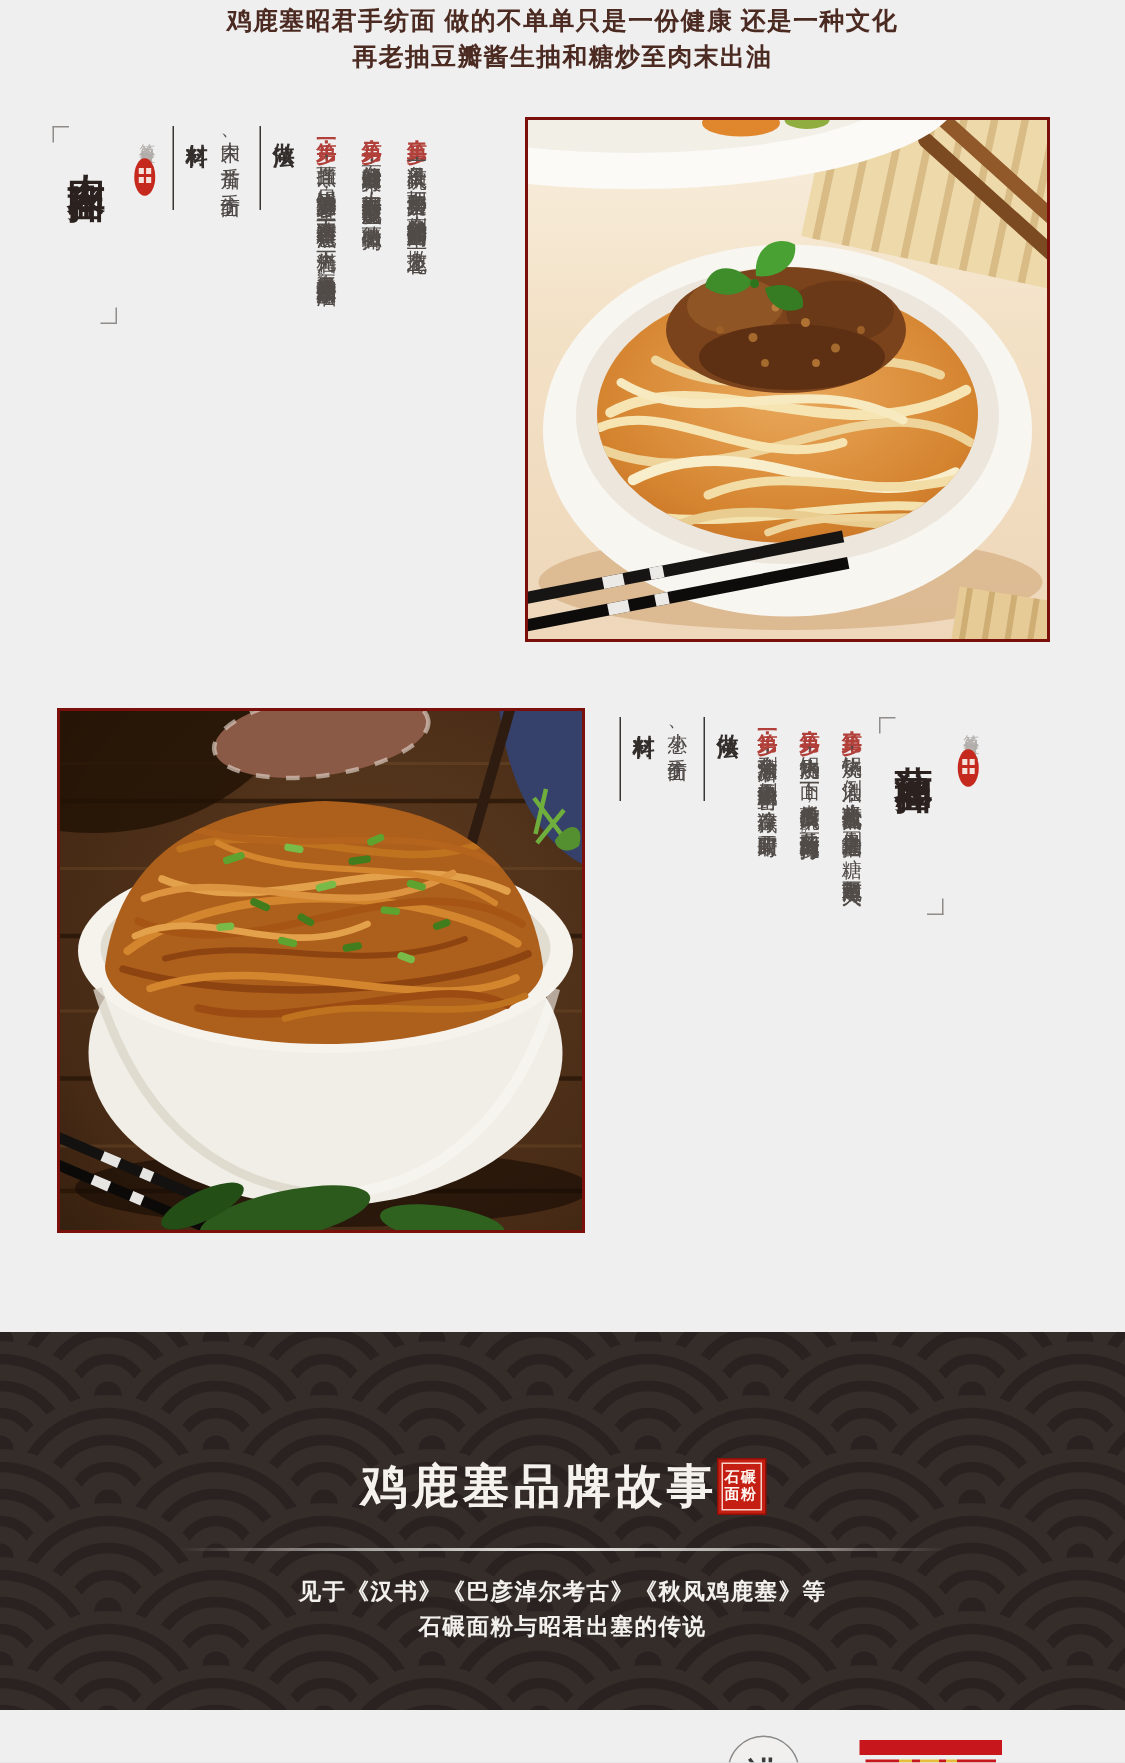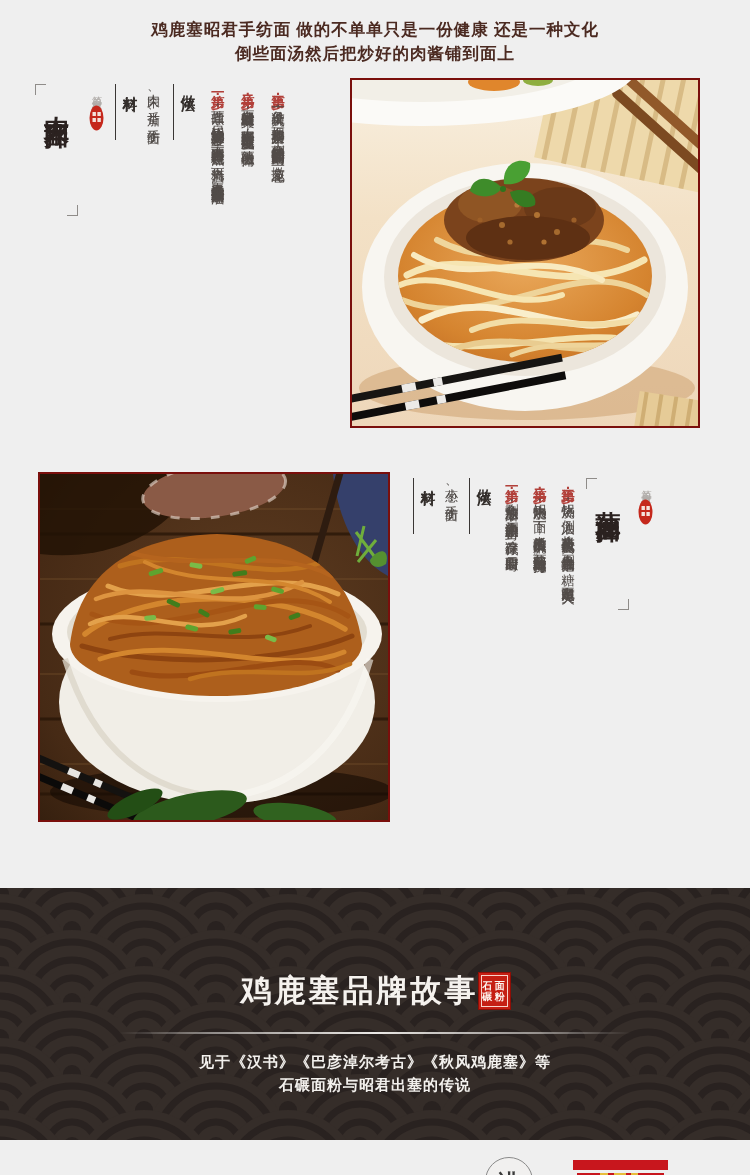--- a/index.html
+++ b/index.html
@@ -1,21 +1,21 @@
 <!DOCTYPE html>
 <html><head>
 <meta charset="utf-8">
 <style>
   * { margin:0; padding:0; box-sizing:border-box; }
   body { background:#dcdcdc; font-family:"Liberation Serif","DejaVu Serif",serif; }
   .page { position:relative; width:750px; height:1175px; margin:0 auto;
           background:#efefef; overflow:hidden; }
 
   
-  .header { position:absolute; top:18px; left:0; width:750px; text-align:center;
+  .header { position:absolute; top:2px; left:0; width:750px; text-align:center;
             color:#4b2a21; font-size:16.5px; line-height:1.45; font-weight:bold;
             letter-spacing:1px; }
   .rtext { position:absolute; display:flex; flex-direction:row; align-items:flex-start; gap:11px; }
   .title-wrap { position:relative; padding:12px 9px 14px 9px; height:132px; }
   .rtitle { writing-mode:vertical-rl; font-size:25px; font-weight:bold; color:#2b2220;
             letter-spacing:3px; line-height:1; }
   .bracket { position:absolute; width:11px; height:11px; }
   .bracket.tl { top:0; left:0; border-top:1px solid #8f8c89; border-left:1px solid #8f8c89; }
   .bracket.br { bottom:0; right:0; border-bottom:1px solid #8f8c89; border-right:1px solid #8f8c89; }
   .tag-col { display:flex; flex-direction:column; align-items:center; gap:9px; padding-top:3px; }
@@ -37,21 +37,21 @@
   
   .footer { position:absolute; left:0; top:888px; width:750px; height:252px;
             background:#29221f; overflow:hidden; }
   .footer .waves { position:absolute; left:0; top:0; }
   .footer-content { position:relative; text-align:center; padding-top:82px; }
   .footer-title-row { display:flex; justify-content:center; align-items:center; gap:0; }
   .footer-title { color:#f5f2ee; font-size:31px; font-weight:bold; letter-spacing:3px; }
   .seal-box { width:31px; height:36px; background:#c51f13; padding:2px;
               box-shadow:0 0 0 1px #8f0e06; }
   .seal-inner { width:100%; height:100%; border:1px solid rgba(255,243,235,.85);
-                display:flex; justify-content:center; align-items:center; }
+                display:flex; flex-direction:column; justify-content:center; align-items:center; }
   .seal-inner div { color:#fdf6f0; font-size:10px; line-height:1.15; font-weight:bold;
                     letter-spacing:1px; }
   .divider { width:512px; height:2px; margin:20px auto 16px auto;
              background:linear-gradient(90deg, rgba(255,255,255,0) 0%, rgba(230,228,225,.55) 18%,
                         rgba(245,243,240,.95) 50%, rgba(230,228,225,.55) 82%, rgba(255,255,255,0) 100%); }
   .story { color:#f3f1ee; font-size:15px; font-weight:bold; line-height:1.55;
            font-family:"Liberation Sans","DejaVu Sans",sans-serif; letter-spacing:1px; }
 
   
   .badge-circle { position:absolute; left:485px; top:1157px; width:48px; height:48px;
@@ -63,21 +63,21 @@
               background:linear-gradient(90deg,#c8161d 0 26%,#e8bd3c 26% 36%,#c8161d 36% 42%,
                          #e8bd3c 42% 56%,#c8161d 56% 62%,#e8bd3c 62% 70%,#c8161d 70% 100%); }
 </style>
 </head>
 <body>
 
 <div class="page">
 
   <div class="header">
     <div>鸡鹿塞昭君手纺面 做的不单单只是一份健康 还是一种文化</div>
-    <div>倒些面汤然后把炒好的肉酱铺到面上</div>
+    <div>再老抽豆瓣酱生抽和糖炒至肉末出油</div>
   </div>
 
   <div class="rtext" style="left:35px; top:84px;">
     <div class="title-wrap">
       <span class="bracket tl"></span>
       <div class="rtitle">肉末拌面</div>
       <span class="bracket br"></span>
     </div>
     <div class="tag-col">
       <div class="tagline">简单食材烹饪</div>

